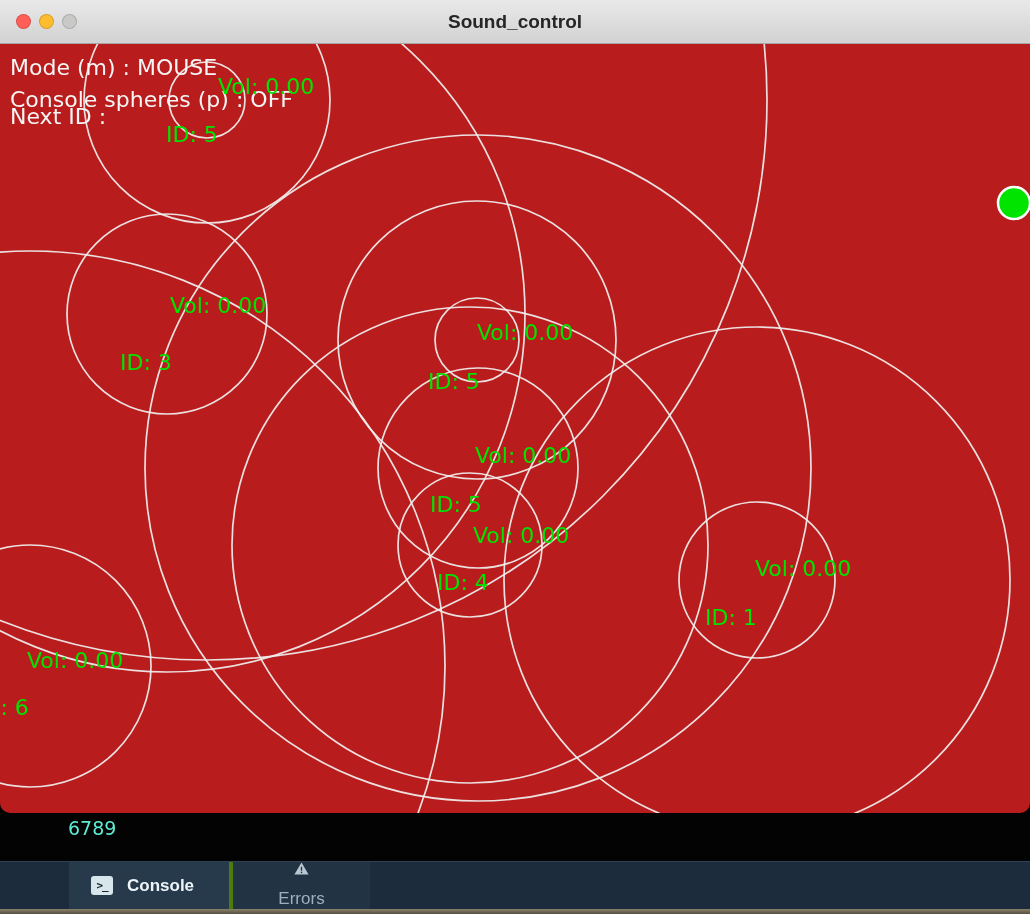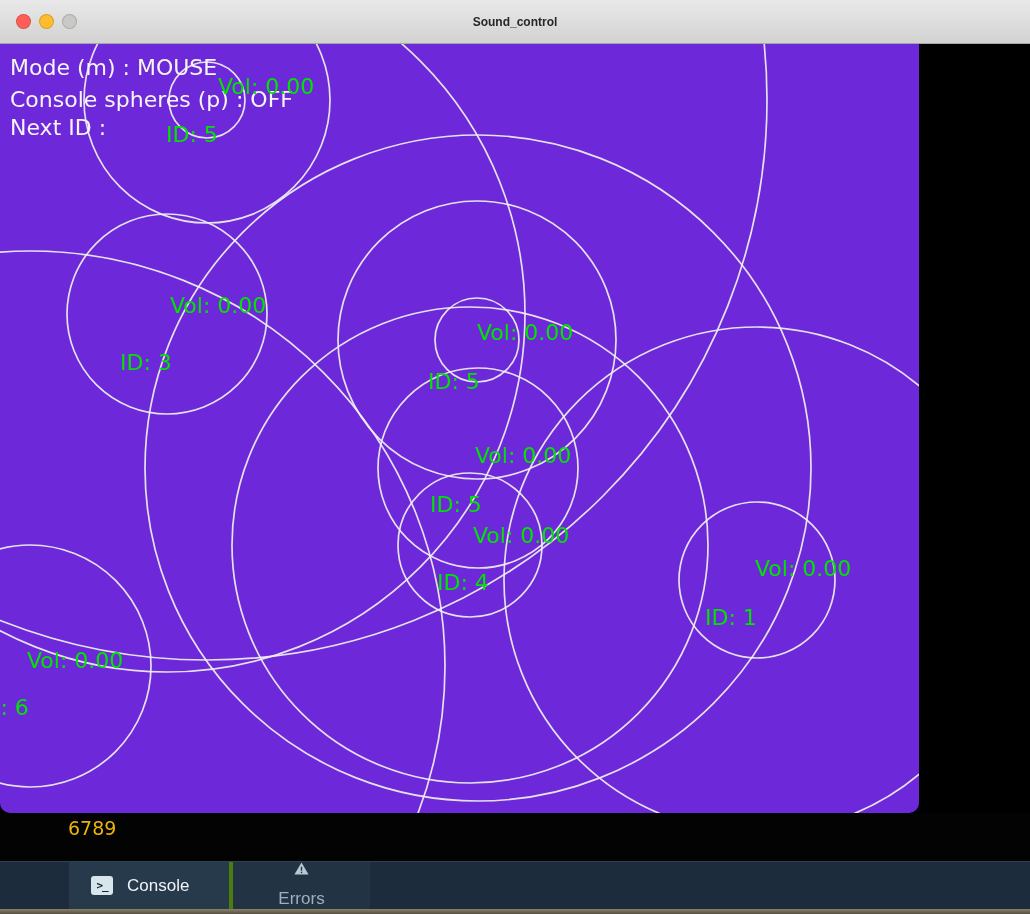--- a/index.html
+++ b/index.html
@@ -8,43 +8,43 @@
 
   
   #titlebar { position:absolute; top:0; left:0; width:1030px; height:44px;
     background:linear-gradient(#e9e9e9,#d2d2d2); border-bottom:1px solid #a6a6a6;
     display:flex; align-items:center; justify-content:center; }
   .traffic { position:absolute; left:16px; top:14px; display:flex; gap:8px; }
   .tl { width:15px; height:15px; border-radius:50%; border:0.5px solid rgba(0,0,0,.15); }
   .tl.red { background:#ff5f57; }
   .tl.yellow { background:#febc2e; }
   .tl.gray { background:#c9c9c7; }
-  #titletext { font-family:"Liberation Sans", sans-serif; font-weight:bold; font-size:12px; color:#262626; }
+  #titletext { font-family:"Liberation Sans", sans-serif; font-weight:bold; font-size:19px; color:#262626; }
 
   
-  #canvas { position:absolute; top:44px; left:0; width:919px; height:769px;
-    background:#6d28d9; overflow:hidden; border-radius:0 0 10px 10px; }
+  #canvas { position:absolute; top:44px; left:0; width:1030px; height:769px;
+    background:#b91c1c; overflow:hidden; border-radius:0 0 10px 10px; }
   #circles { position:absolute; top:0; left:0; }
   .canvas-label { position:absolute; font-size:22px; line-height:22px; white-space:pre; }
   .hud { color:#f5f5f5; }
   .green { color:#00e400; }
 
   
   #subcanvas { position:absolute; top:813px; left:0; width:1030px; height:48px; background:#030303; }
-  #framecount { position:absolute; left:68px; top:4px; font-size:19px; color:#eab308;
+  #framecount { position:absolute; left:68px; top:4px; font-size:19px; color:#5eead4;
     font-family:"DejaVu Sans", sans-serif; }
 
   
   #tabbar { position:absolute; top:861px; left:0; width:1030px; height:48px;
     background:#1d2c3c; border-top:1px solid #2e4156; display:flex; align-items:stretch; }
   .tab { display:flex; align-items:center; gap:14px; padding:0 22px; cursor:pointer;
     font-family:"Liberation Sans", sans-serif; }
   #tab-console { margin-left:69px; width:160px; background:#263a4c; }
   #tab-errors  { width:141px; background:#223343; border-left:4px solid #4d7c0f;flex-direction:column; }
-  .tab-label-console { color:#eef4f8; font-weight:normal; font-size:17px; }
+  .tab-label-console { color:#eef4f8; font-weight:bold; font-size:17px; }
   .tab-label-errors  { color:#9cb0bd; font-size:17px; }
   .term-icon { width:22px; height:19px; background:#d6e6eb; border-radius:3px;
     display:flex; align-items:center; justify-content:center;
     color:#17222c; font-weight:bold; font-size:11px; letter-spacing:-1px;
     font-family:"DejaVu Sans Mono", monospace; }
   #strip { position:absolute; top:909px; left:0; width:1030px; height:5px;
     background:linear-gradient(#8a8168,#565043); }
 </style>
 </head>
 <body>
@@ -75,21 +75,21 @@
         <circle cx="757" cy="536" r="253" fill="none" stroke="#f0f0f0" stroke-width="1.7" stroke-opacity="0.92"></circle>
         <circle cx="757" cy="536" r="78" fill="none" stroke="#f0f0f0" stroke-width="1.7" stroke-opacity="0.92"></circle>
         <circle cx="30" cy="622" r="415" fill="none" stroke="#f0f0f0" stroke-width="1.7" stroke-opacity="0.92"></circle>
         <circle cx="30" cy="622" r="121" fill="none" stroke="#f0f0f0" stroke-width="1.7" stroke-opacity="0.92"></circle>
         <circle cx="207" cy="56" r="560" fill="none" stroke="#f0f0f0" stroke-width="1.7" stroke-opacity="0.92"></circle>
         <circle cx="1014" cy="159" r="16" fill="#00e400" stroke="#ffffff" stroke-width="2.5"></circle>
       </svg>
 
     <div class="canvas-label hud" style="left:10px; top:13px;">Mode (m) : MOUSE</div>
     <div class="canvas-label hud" style="left:10px; top:45px;">Console spheres (p) : OFF</div>
-    <div class="canvas-label hud" style="left:10px; top:73px;">Next ID :</div>
+    <div class="canvas-label hud" style="left:10px; top:62px;">Next ID :</div>
 
     <div id="sphere-labels">
         <div class="canvas-label green" style="left: 218px; top: 32px;">Vol: 0.00</div>
         <div class="canvas-label green" style="left: 166px; top: 80px;">ID: 5</div>
         <div class="canvas-label green" style="left: 170px; top: 251px;">Vol: 0.00</div>
         <div class="canvas-label green" style="left: 120px; top: 308px;">ID: 3</div>
         <div class="canvas-label green" style="left: 477px; top: 278px;">Vol: 0.00</div>
         <div class="canvas-label green" style="left: 428px; top: 327px;">ID: 5</div>
         <div class="canvas-label green" style="left: 475px; top: 401px;">Vol: 0.00</div>
         <div class="canvas-label green" style="left: 430px; top: 450px;">ID: 5</div>

